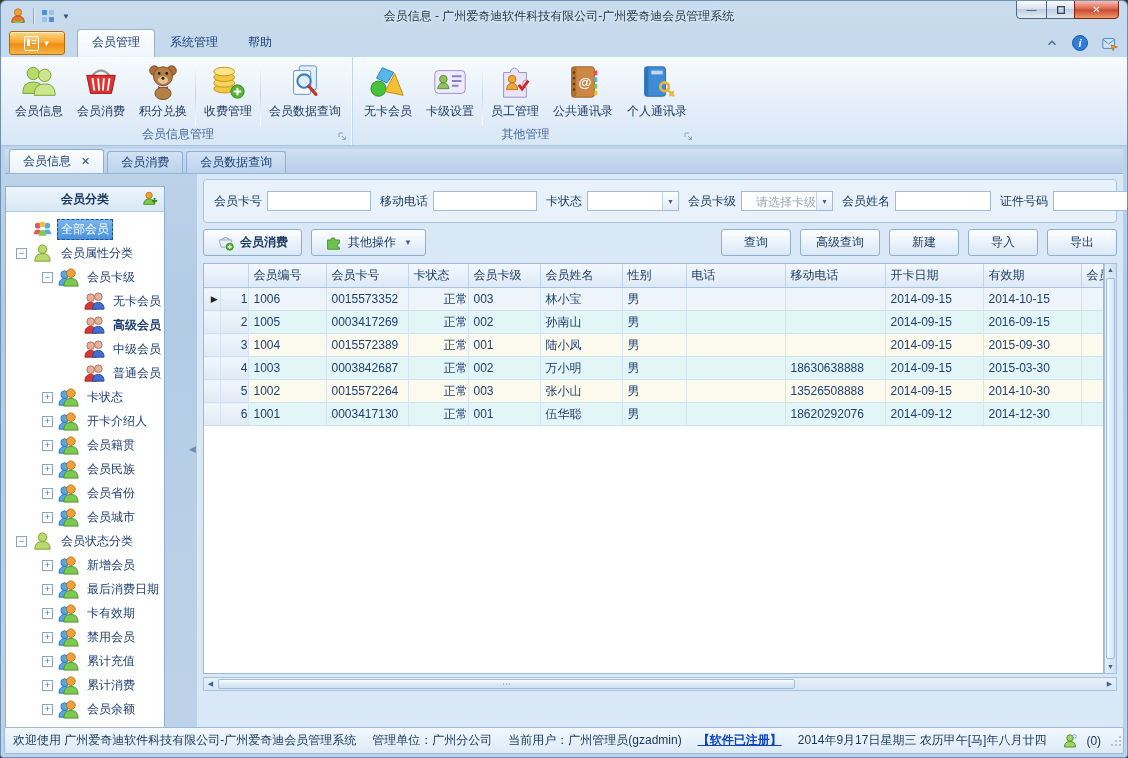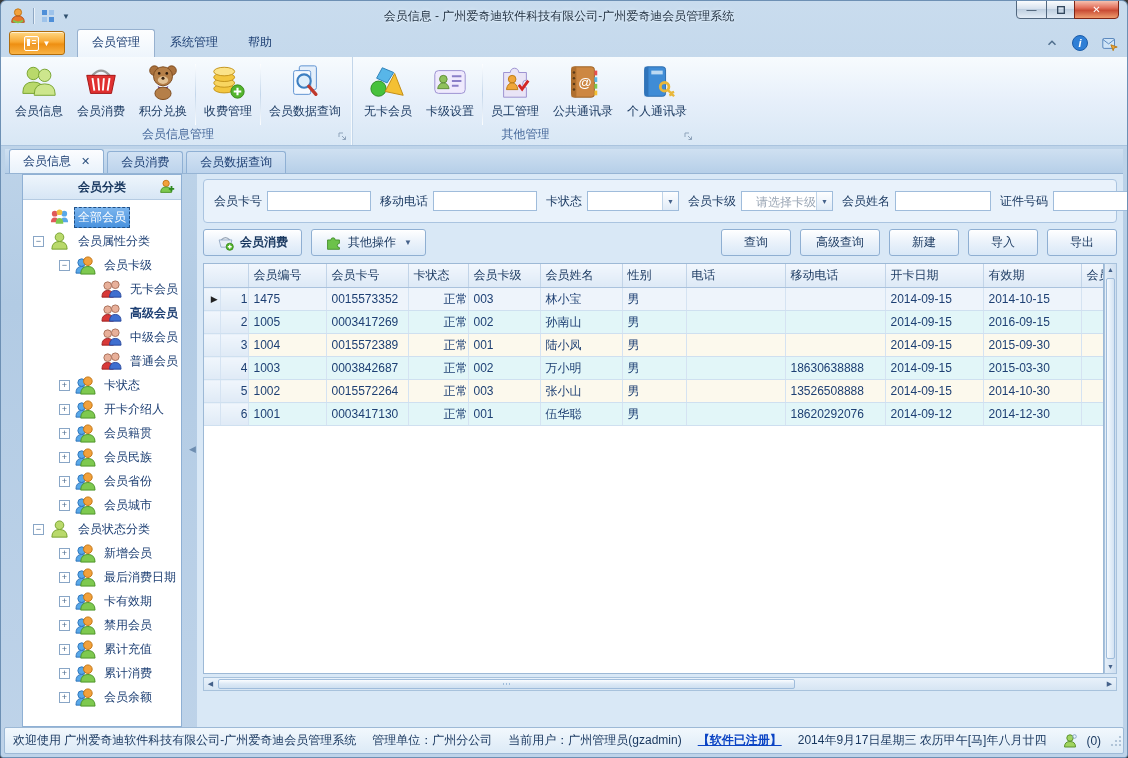--- a/index.html
+++ b/index.html
@@ -39,21 +39,21 @@
   .isep{width:1px;align-self:stretch;margin:4px 1px 2px;background:linear-gradient(#fdfeff,#c3d6ea,#fdfeff);}
   .ribcaption{position:absolute;left:0;right:0;bottom:2px;text-align:center;color:#47699b;}
   .launcher{position:absolute;right:4px;bottom:3px;width:12px;height:12px;opacity:.8;}
   
   .doctabs{position:absolute;top:148px;left:4px;right:4px;height:25px;background:linear-gradient(#cfe0f1,#b6cfe8);display:flex;align-items:flex-end;padding-left:4px;box-sizing:border-box;border-bottom:1px solid #96b4d4;}
   .doctab{height:21px;display:flex;align-items:center;padding:0 13px;margin-right:3px;border:1px solid #8fb0d4;border-bottom:none;border-radius:3px 3px 0 0;background:linear-gradient(#d2e2f3,#bcd3ec);white-space:nowrap;}
   .doctab.active{height:23px;background:linear-gradient(#fcfdff,#e9f2fb);}
   .doctab .closex{margin-left:10px;font-weight:bold;font-size:11px;color:#2e5documentElement;color:#2e527f;}
   
   .main{position:absolute;top:173px;left:4px;right:4px;height:553px;}
-  .sidepanel{position:absolute;left:0;top:0;width:160px;height:100%;background:#fff;border:1px solid #8fb0d4;box-sizing:border-box;margin-left:17px;}
+  .sidepanel{position:absolute;left:0;top:12px;width:160px;height:100%;background:#fff;border:1px solid #8fb0d4;box-sizing:border-box;}
   .sidehead{height:24px;background:linear-gradient(#eef5fc,#d7e6f5);border-bottom:1px solid #b5cbe2;display:flex;align-items:center;justify-content:center;font-weight:bold;position:relative;color:#17365e;}
   .sidehead .hicon{position:absolute;right:5px;top:3px;width:18px;height:18px;}
   .tree{padding:5px 0 0 0;overflow:hidden;height:calc(100% - 30px);}
   .titem{height:24px;display:flex;align-items:center;white-space:nowrap;}
   .expander{width:11px;height:11px;border:1px solid #89a6c6;background:#fff;font-size:9px;line-height:9px;text-align:center;color:#4a6a8e;margin-right:5px;flex:none;box-sizing:border-box;}
   .noexp{width:16px;flex:none;}
   .ticon{width:21px;height:21px;margin-right:4px;flex:none;}
   .tlabel{padding:2px 4px;border-radius:1px;}
   .titem.selected .tlabel{background:linear-gradient(#7db6ee,#4690dd);color:#fff;outline:1px dashed #1f4f86;outline-offset:-1px;}
   .splitarrow{position:absolute;left:184px;top:266px;width:8px;height:18px;color:#6d8db0;font-size:9px;line-height:18px;}
@@ -695,21 +695,21 @@
                 <th>移动电话</th>
                 <th>开卡日期</th>
                 <th>有效期</th>
                 <th>会员</th>
               </tr>
             </thead>
             <tbody>
               <tr class="rfocus">
                 <td class="selcell">▶</td>
                 <td class="numcell">1</td>
-                <td class="datacell">1475</td>
+                <td class="datacell">1006</td>
                 <td class="datacell">0015573352</td>
                 <td class="datacell ralign">正常</td>
                 <td class="datacell">003</td>
                 <td class="datacell">林小宝</td>
                 <td class="datacell">男</td>
                 <td class="datacell"></td>
                 <td class="datacell"></td>
                 <td class="datacell">2014-09-15</td>
                 <td class="datacell">2014-10-15</td>
                 <td class="datacell"></td>

